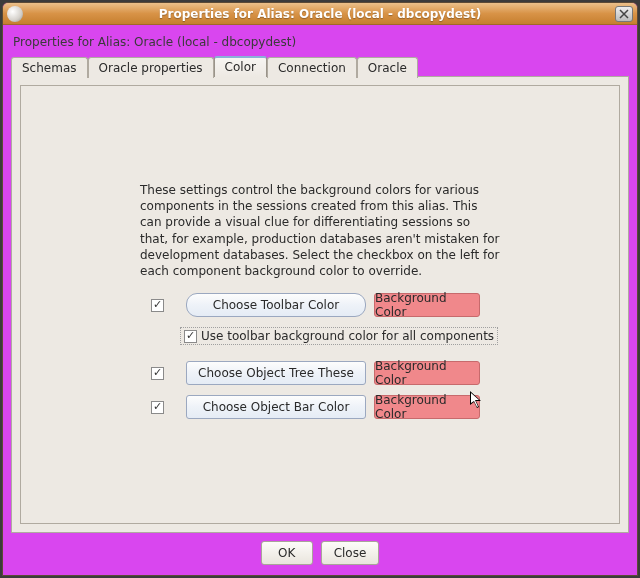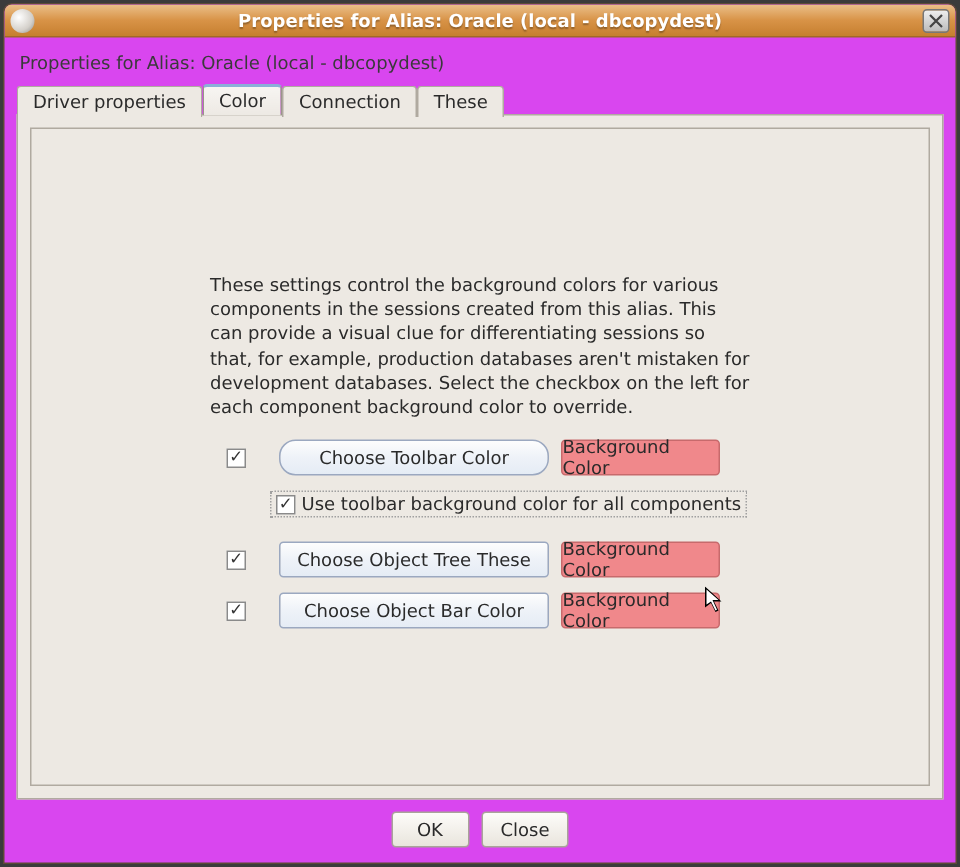--- a/index.html
+++ b/index.html
@@ -240,24 +240,25 @@
       <svg width="10" height="10" viewBox="0 0 10 10">
           <path d="M1 1 L9 9 M9 1 L1 9" stroke="#444" stroke-width="1.5"></path>
         </svg>
     </div>
   </div>
 
   <div class="content-area">
     <div class="subtitle">Properties for Alias: Oracle (local - dbcopydest)</div>
 
     <div class="tabs-row">
-      <div class="tab">Driver properties</div>
+      <div class="tab">Schemas</div>
+      <div class="tab">Oracle properties</div>
       <div class="tab active">Color</div>
       <div class="tab">Connection</div>
-      <div class="tab">These</div>
+      <div class="tab">Oracle</div>
     </div>
 
     <div class="tab-panel">
       <div class="inner-panel">
         <div class="center-block">
           <div class="description">These settings control the background colors for various components in the sessions created from this alias.  This can provide a visual clue for differentiating sessions so that, for example, production databases aren't mistaken for development databases.  Select the checkbox on the left for each component background color to override.</div>
 
           <div class="row">
             <span class="spacer"></span>
             <span class="checkbox checked"></span>

